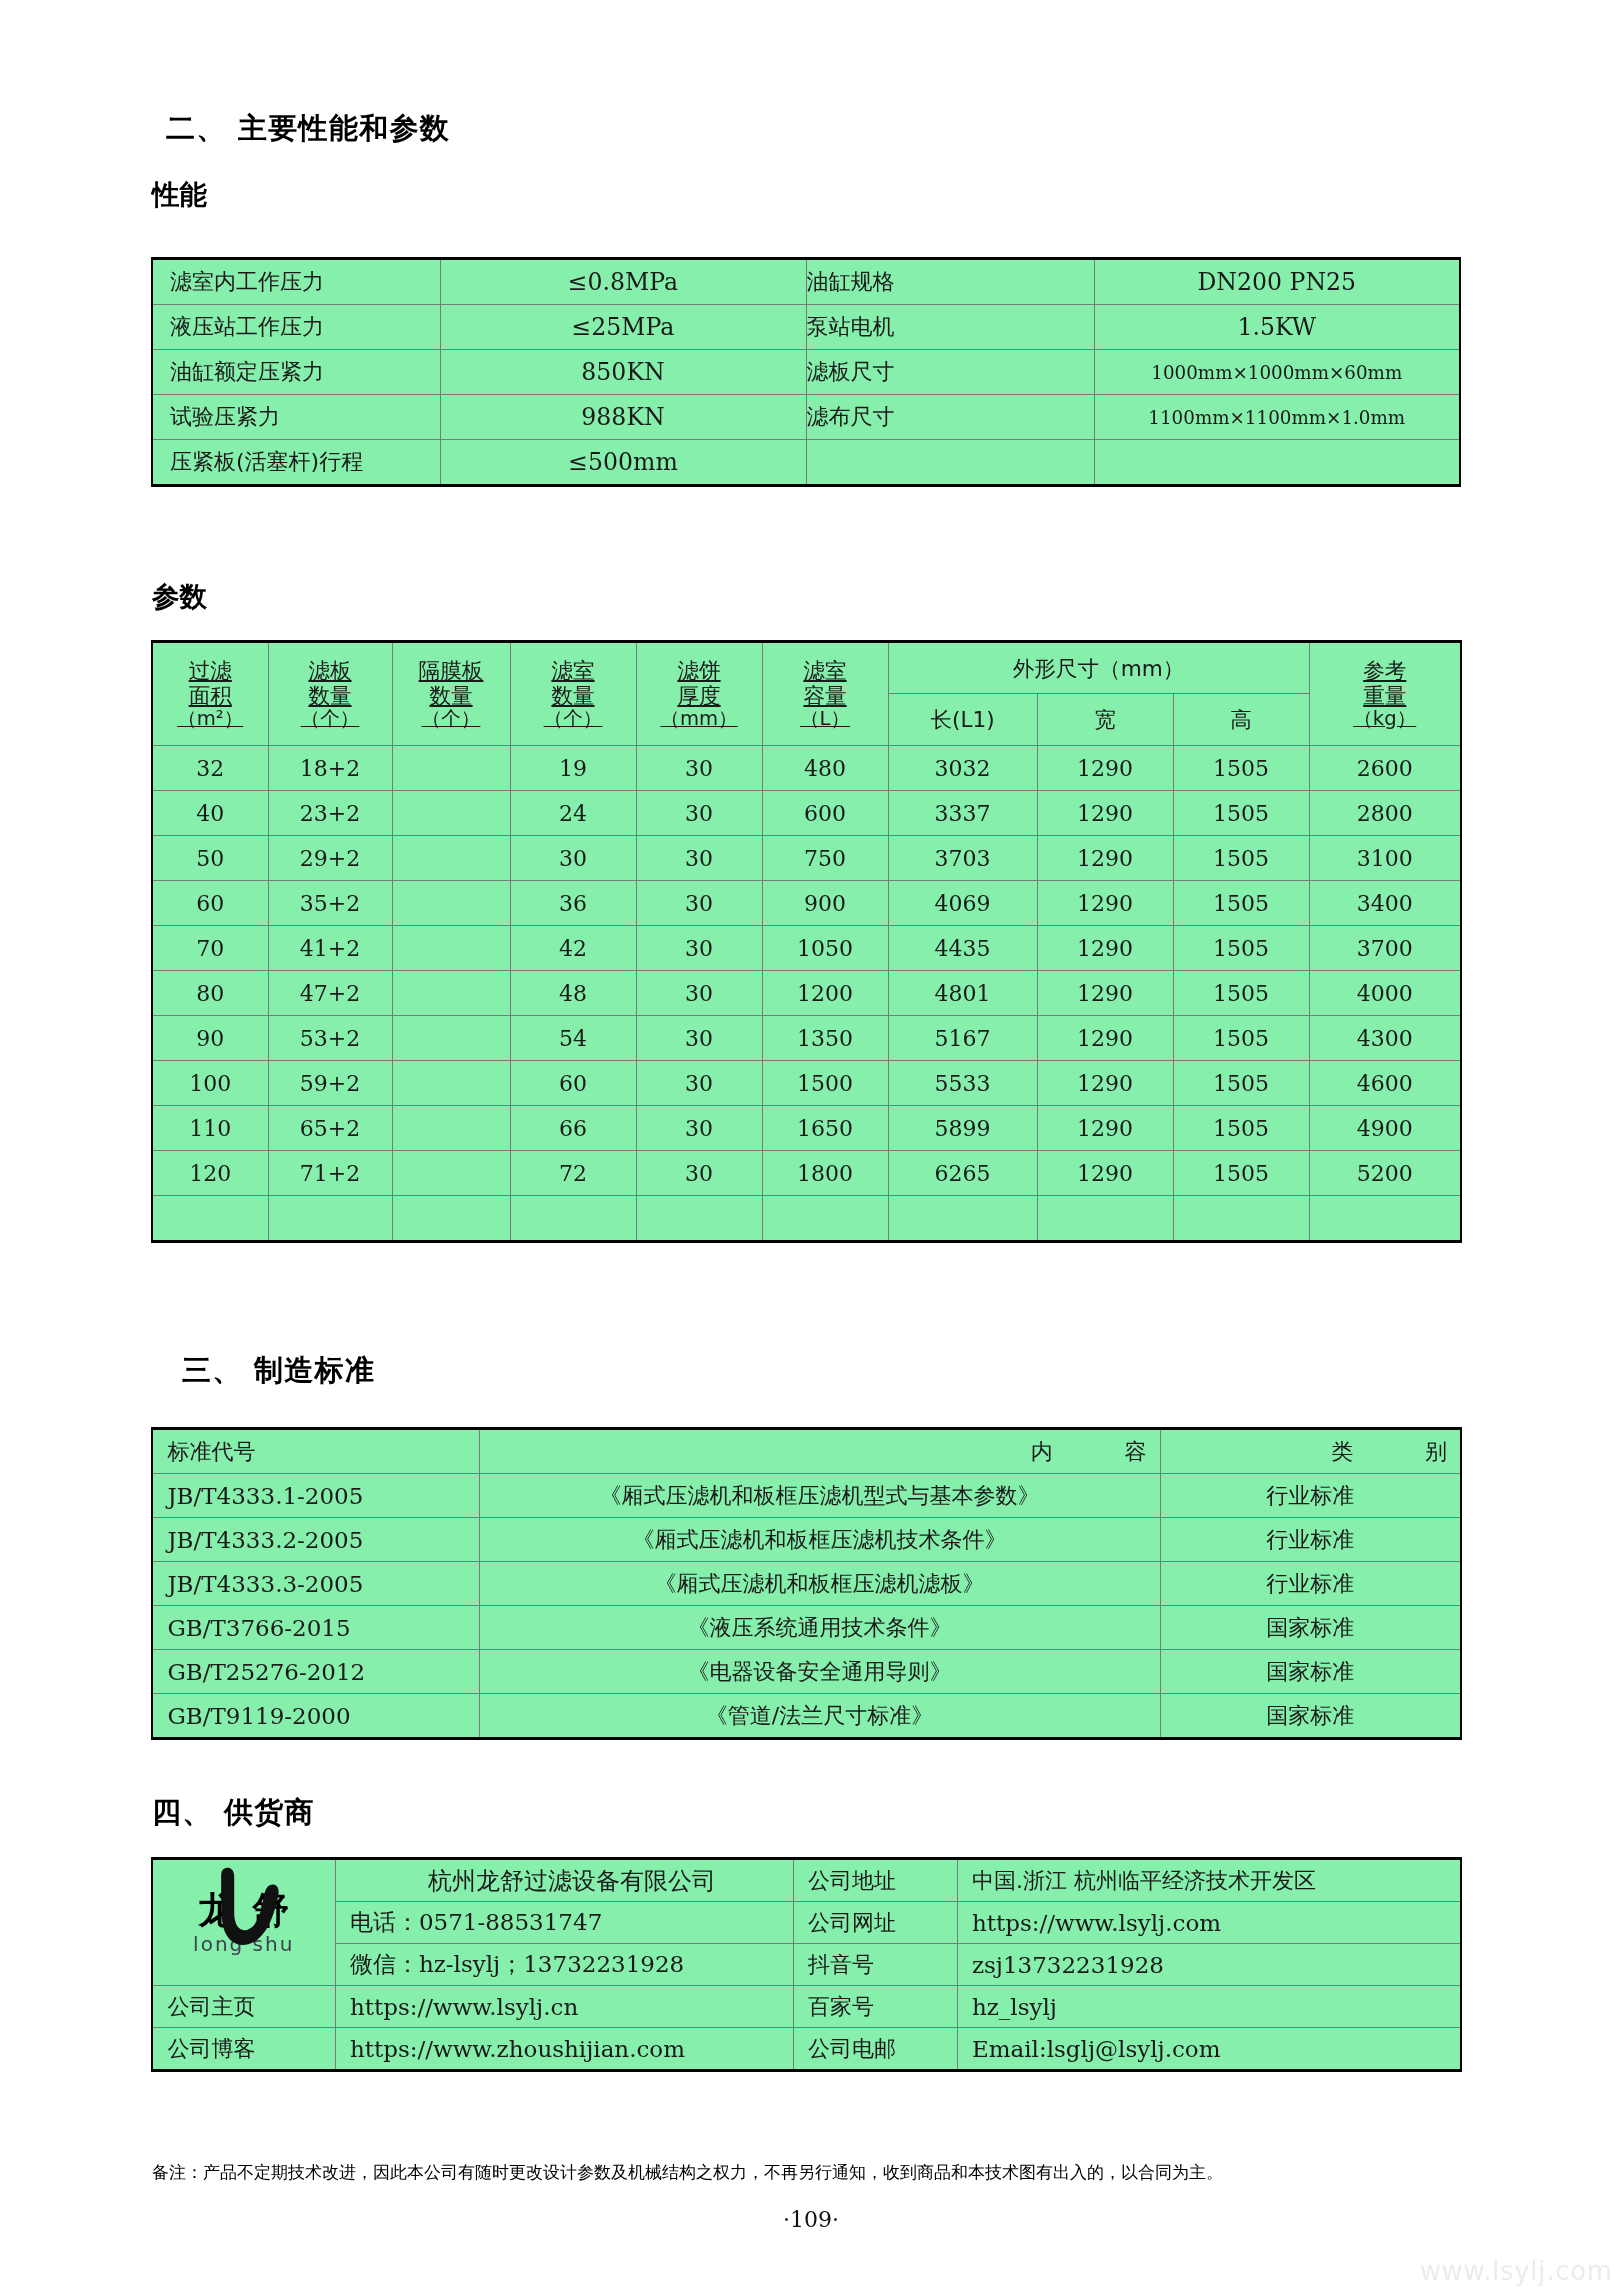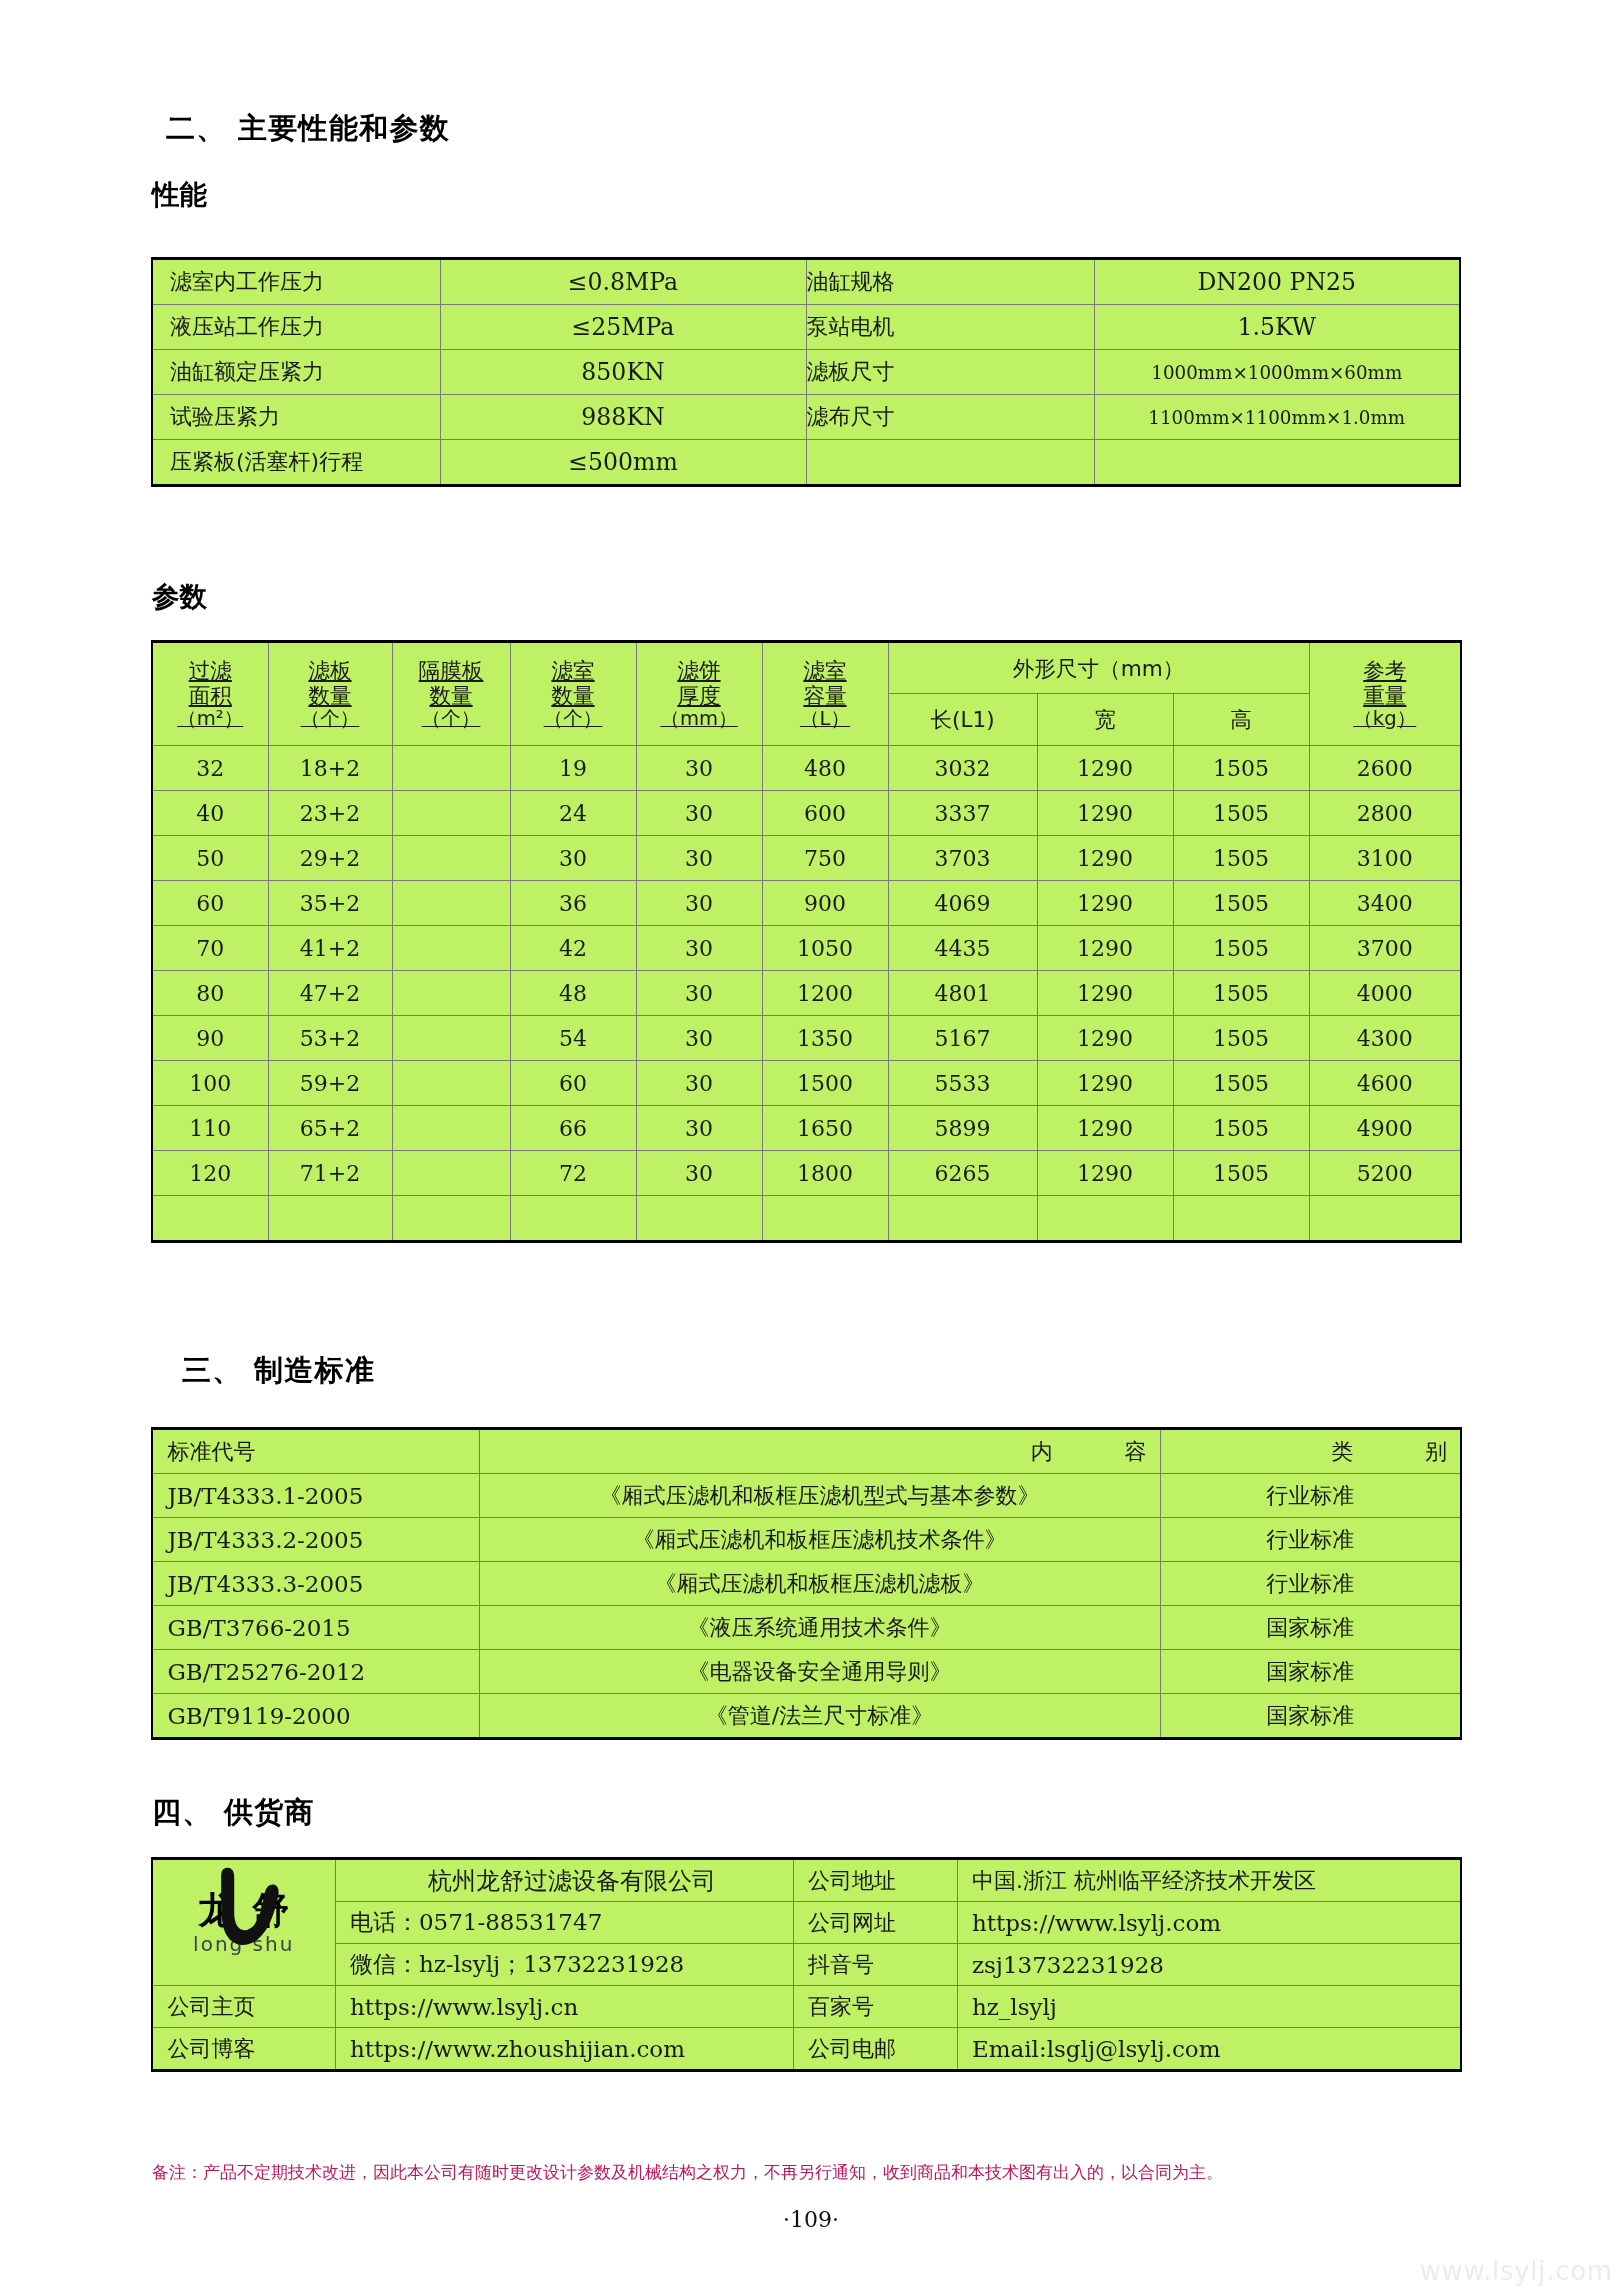--- a/index.html
+++ b/index.html
@@ -40,21 +40,21 @@
     font-size: 27.5px;
     color: #000;
     white-space: nowrap;
   }
 
   
   table.doc {
     position: absolute;
     border-collapse: collapse;
     table-layout: fixed;
-    background: #bef264;
+    background: #86efac;
   }
   table.doc td {
     border: 0.7px solid #7a7a7a;
     text-align: center;
     vertical-align: middle;
     font-family: "DejaVu Serif", "Liberation Serif", serif;
     color: #1a1a1a;
     padding: 0 3.9px;
   }
   table.doc.heavy {
@@ -184,21 +184,21 @@
   }
 
   
   .footnote {
     position: absolute;
     left: 152px;
     top: 2161px;
     width: 1328px;
     font-family: "DejaVu Sans", "Liberation Sans", sans-serif;
     font-size: 17px;
-    color: #be185d;
+    color: #000000;
     white-space: nowrap;
     letter-spacing: 0px;
   }
   .pagenum {
     position: absolute;
     left: 0;
     top: 2207px;
     width: 1622px;
     text-align: center;
     font-family: "DejaVu Serif", "Liberation Serif", serif;

